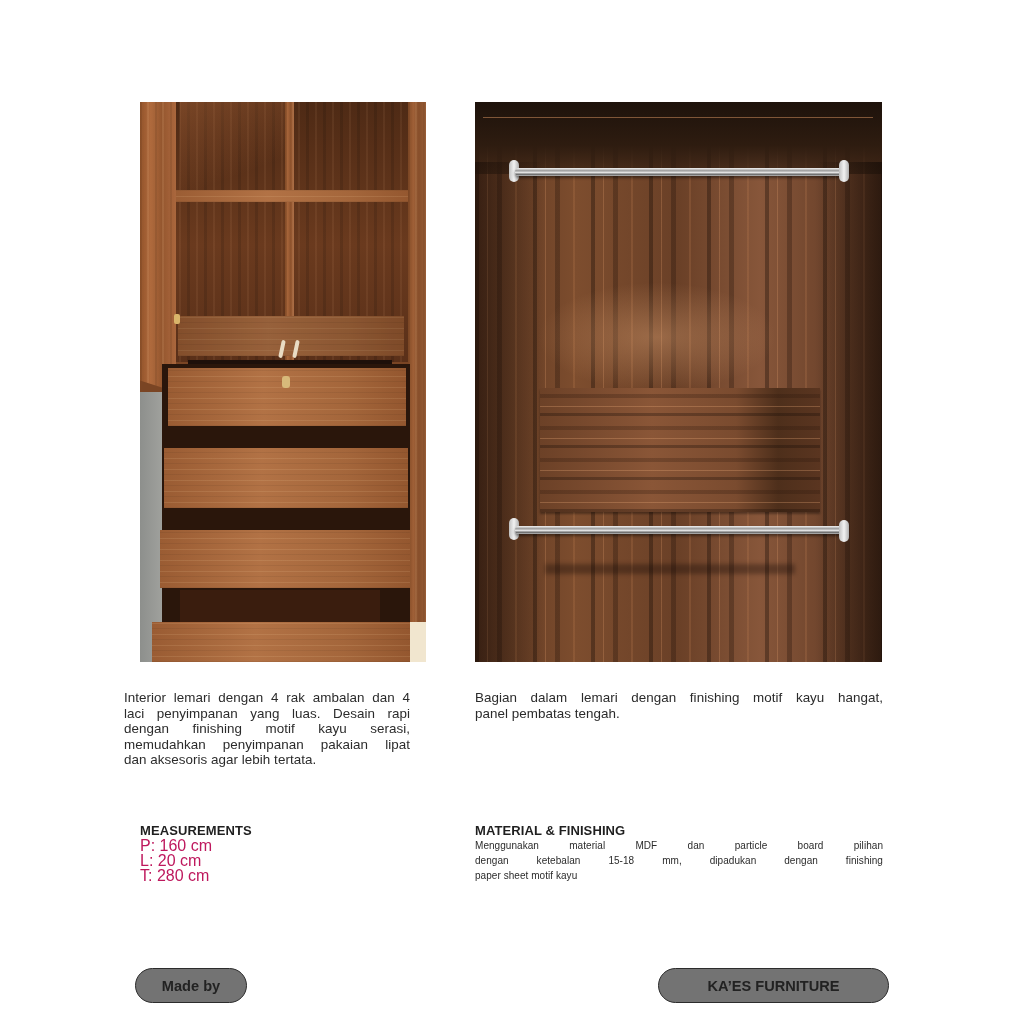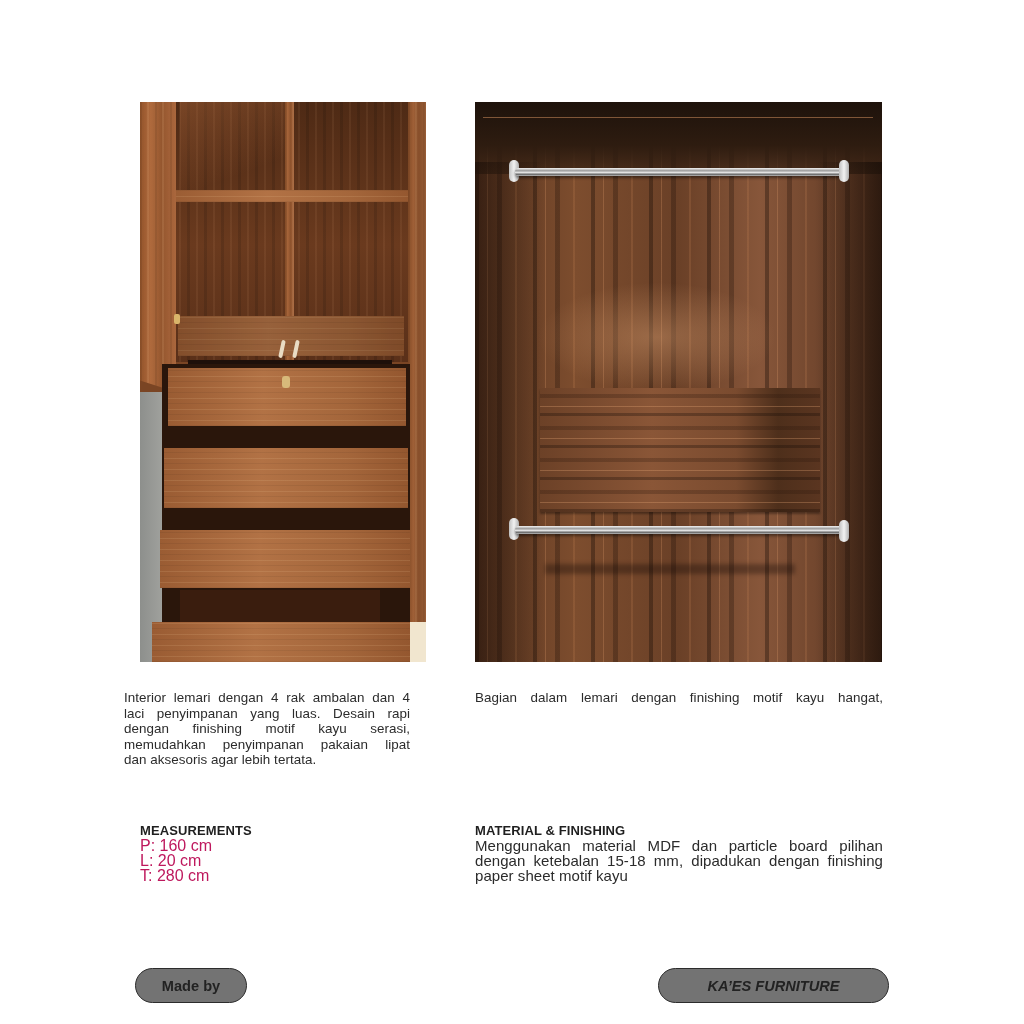--- a/index.html
+++ b/index.html
@@ -140,36 +140,37 @@
 <div class="para" style="left:124px;top:690px;width:286px;">
   <div style="text-align-last:justify;">Interior lemari dengan 4 rak ambalan dan 4</div>
   <div style="text-align-last:justify;">laci penyimpanan yang luas. Desain rapi</div>
   <div style="text-align-last:justify;">dengan finishing motif kayu serasi,</div>
   <div style="text-align-last:justify;">memudahkan penyimpanan pakaian lipat</div>
   <div>dan aksesoris agar lebih tertata.</div>
 </div>
 
 <div class="para" style="left:475px;top:690px;width:408px;">
   <div style="text-align-last:justify;">Bagian dalam lemari dengan finishing motif kayu hangat,</div>
+  <div>panel pembatas tengah.</div>
 </div>
 
 <div style="position:absolute;left:140px;top:823px;width:280px;">
   <div class="section-title" style="position:static;">MEASUREMENTS</div>
   <span class="spec-line">P: 160 cm</span>
   <span class="spec-line">L: 20 cm</span>
   <span class="spec-line">T: 280 cm</span>
 </div>
 
 <div style="position:absolute;left:475px;top:823px;width:408px;">
   <div class="section-title" style="position:static;">MATERIAL &amp; FINISHING</div>
-  <div class="para" style="position:static;width:408px;font-size:15px;line-height:15.2px;">
+  <div class="para" style="position:static;width:408px;font-size:10px;line-height:15.2px;">
     <div style="text-align-last:justify;">Menggunakan material MDF dan particle board pilihan</div>
     <div style="text-align-last:justify;">dengan ketebalan 15-18 mm, dipadukan dengan finishing</div>
     <div>paper sheet motif kayu</div>
   </div>
 </div>
 
 <div class="pill" style="left:135px;top:968px;width:112px;height:35px;">
   <span>Made by</span>
 </div>
-<div class="pill" style="left:658px;top:968px;width:231px;height:35px;font-style:italic;">
+<div class="pill" style="left:658px;top:968px;width:231px;height:35px;">
   <span>KA’ES FURNITURE</span>
 </div>
 
 </body></html>

